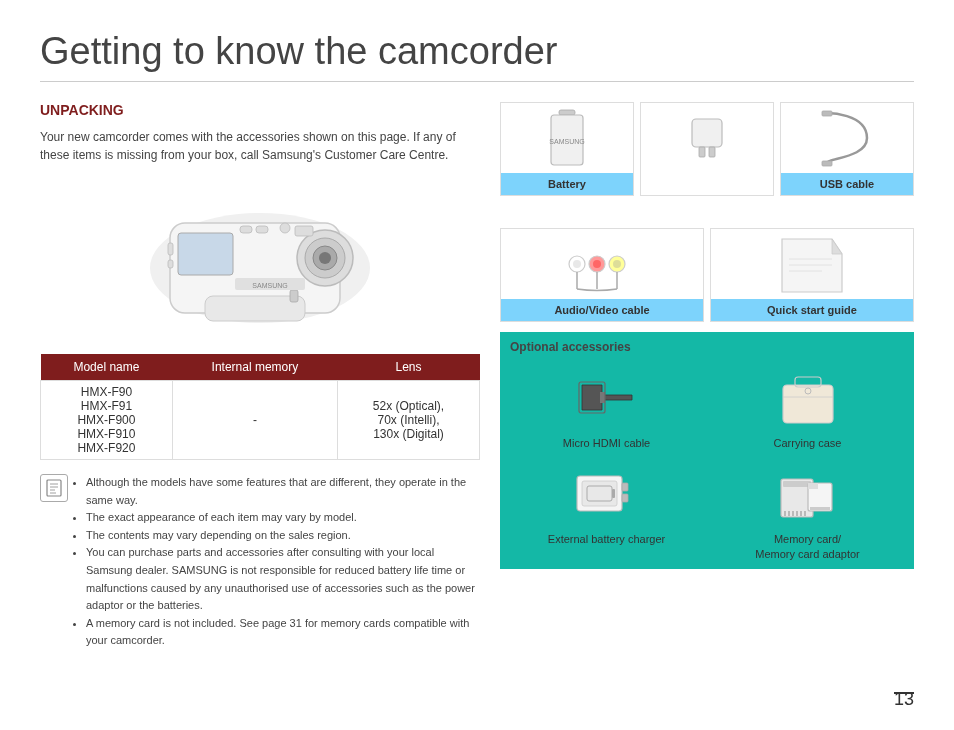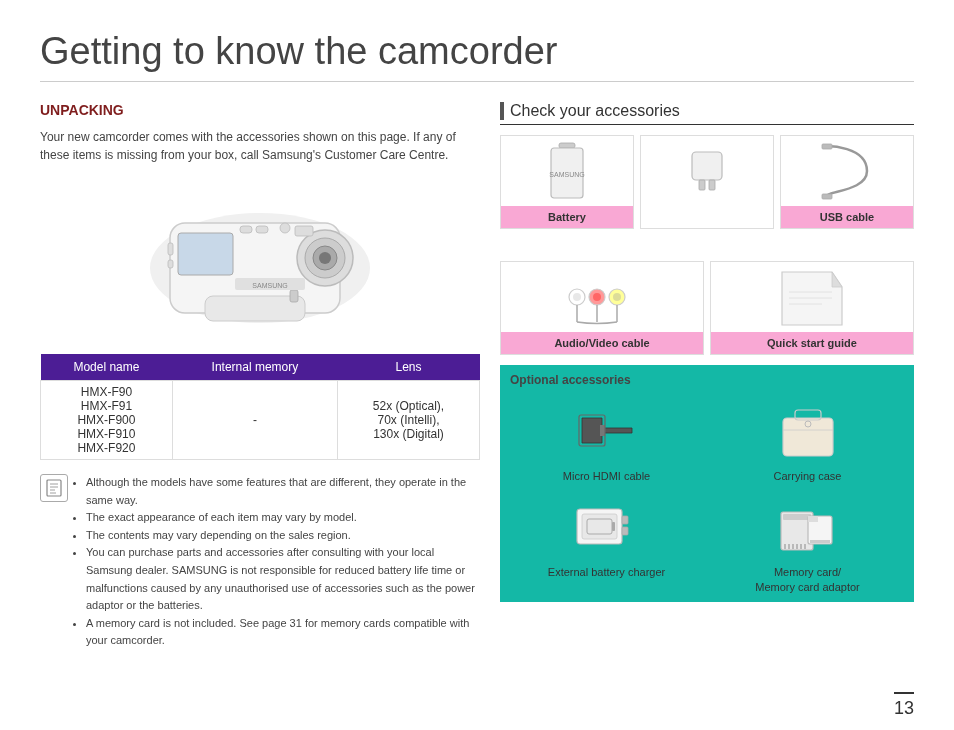--- a/index.html
+++ b/index.html
@@ -52,21 +52,21 @@
       position: relative;
     }
     
     .model-table {
       width: 100%;
       border-collapse: collapse;
       margin-bottom: 14px;
       font-size: 12px;
     }
     .model-table thead tr {
-      background: #4c1d95;
+      background: #7f1d1d;
       color: #fff;
     }
     .model-table thead th {
       padding: 6px 8px;
       text-align: center;
       font-weight: normal;
     }
     .model-table tbody tr td {
       padding: 4px 8px;
       text-align: center;
@@ -128,21 +128,21 @@
       text-align: center;
     }
     .accessory-image {
       height: 70px;
       display: flex;
       align-items: center;
       justify-content: center;
       background: #fff;
     }
     .accessory-label {
-      background: #f9a8d4;
+      background: #7dd3fc;
       color: #333;
       font-size: 11px;
       padding: 5px 4px;
       font-weight: bold;
     }
     
     .accessories-grid-2 {
       display: grid;
       grid-template-columns: repeat(2, 1fr);
       gap: 6px;
@@ -175,21 +175,21 @@
       justify-content: center;
     }
     .optional-label {
       font-size: 11px;
       color: #333;
       margin-top: 4px;
       line-height: 1.3;
     }
     .page-number {
       position: absolute;
-      bottom: 11px;
+      bottom: 20px;
       right: 40px;
       font-size: 18px;
       color: #333;
     }
     .page-number-divider {
       position: absolute;
       bottom: 36px;
       right: 40px;
       width: 20px;
       height: 2px;
@@ -271,21 +271,20 @@
         <li>Although the models have some features that are different, they operate in the same way.</li>
         <li>The exact appearance of each item may vary by model.</li>
         <li>The contents may vary depending on the sales region.</li>
         <li>You can purchase parts and accessories after consulting with your local Samsung dealer. SAMSUNG is not responsible for reduced battery life time or malfunctions caused by any unauthorised use of accessories such as the power adaptor or the batteries.</li>
         <li>A memory card is not included. See page 31 for memory cards compatible with your camcorder.</li>
       </ul>
     </div>
   </div>
 
   <div class="right-col">
-    <div class="check-accessories-title">Check your accessories</div>
 
     <div class="accessories-grid">
 
       <div class="accessory-item">
         <div class="accessory-image">
           <svg width="40" height="60" viewBox="0 0 40 60">
             <rect x="12" y="2" width="16" height="5" rx="2" fill="#ccc" stroke="#aaa" stroke-width="0.8"></rect>
             <rect x="4" y="7" width="32" height="50" rx="3" fill="#f0f0f0" stroke="#bbb" stroke-width="1.2"></rect>
             <text x="20" y="36" text-anchor="middle" font-size="7" fill="#888">SAMSUNG</text>
           </svg>

